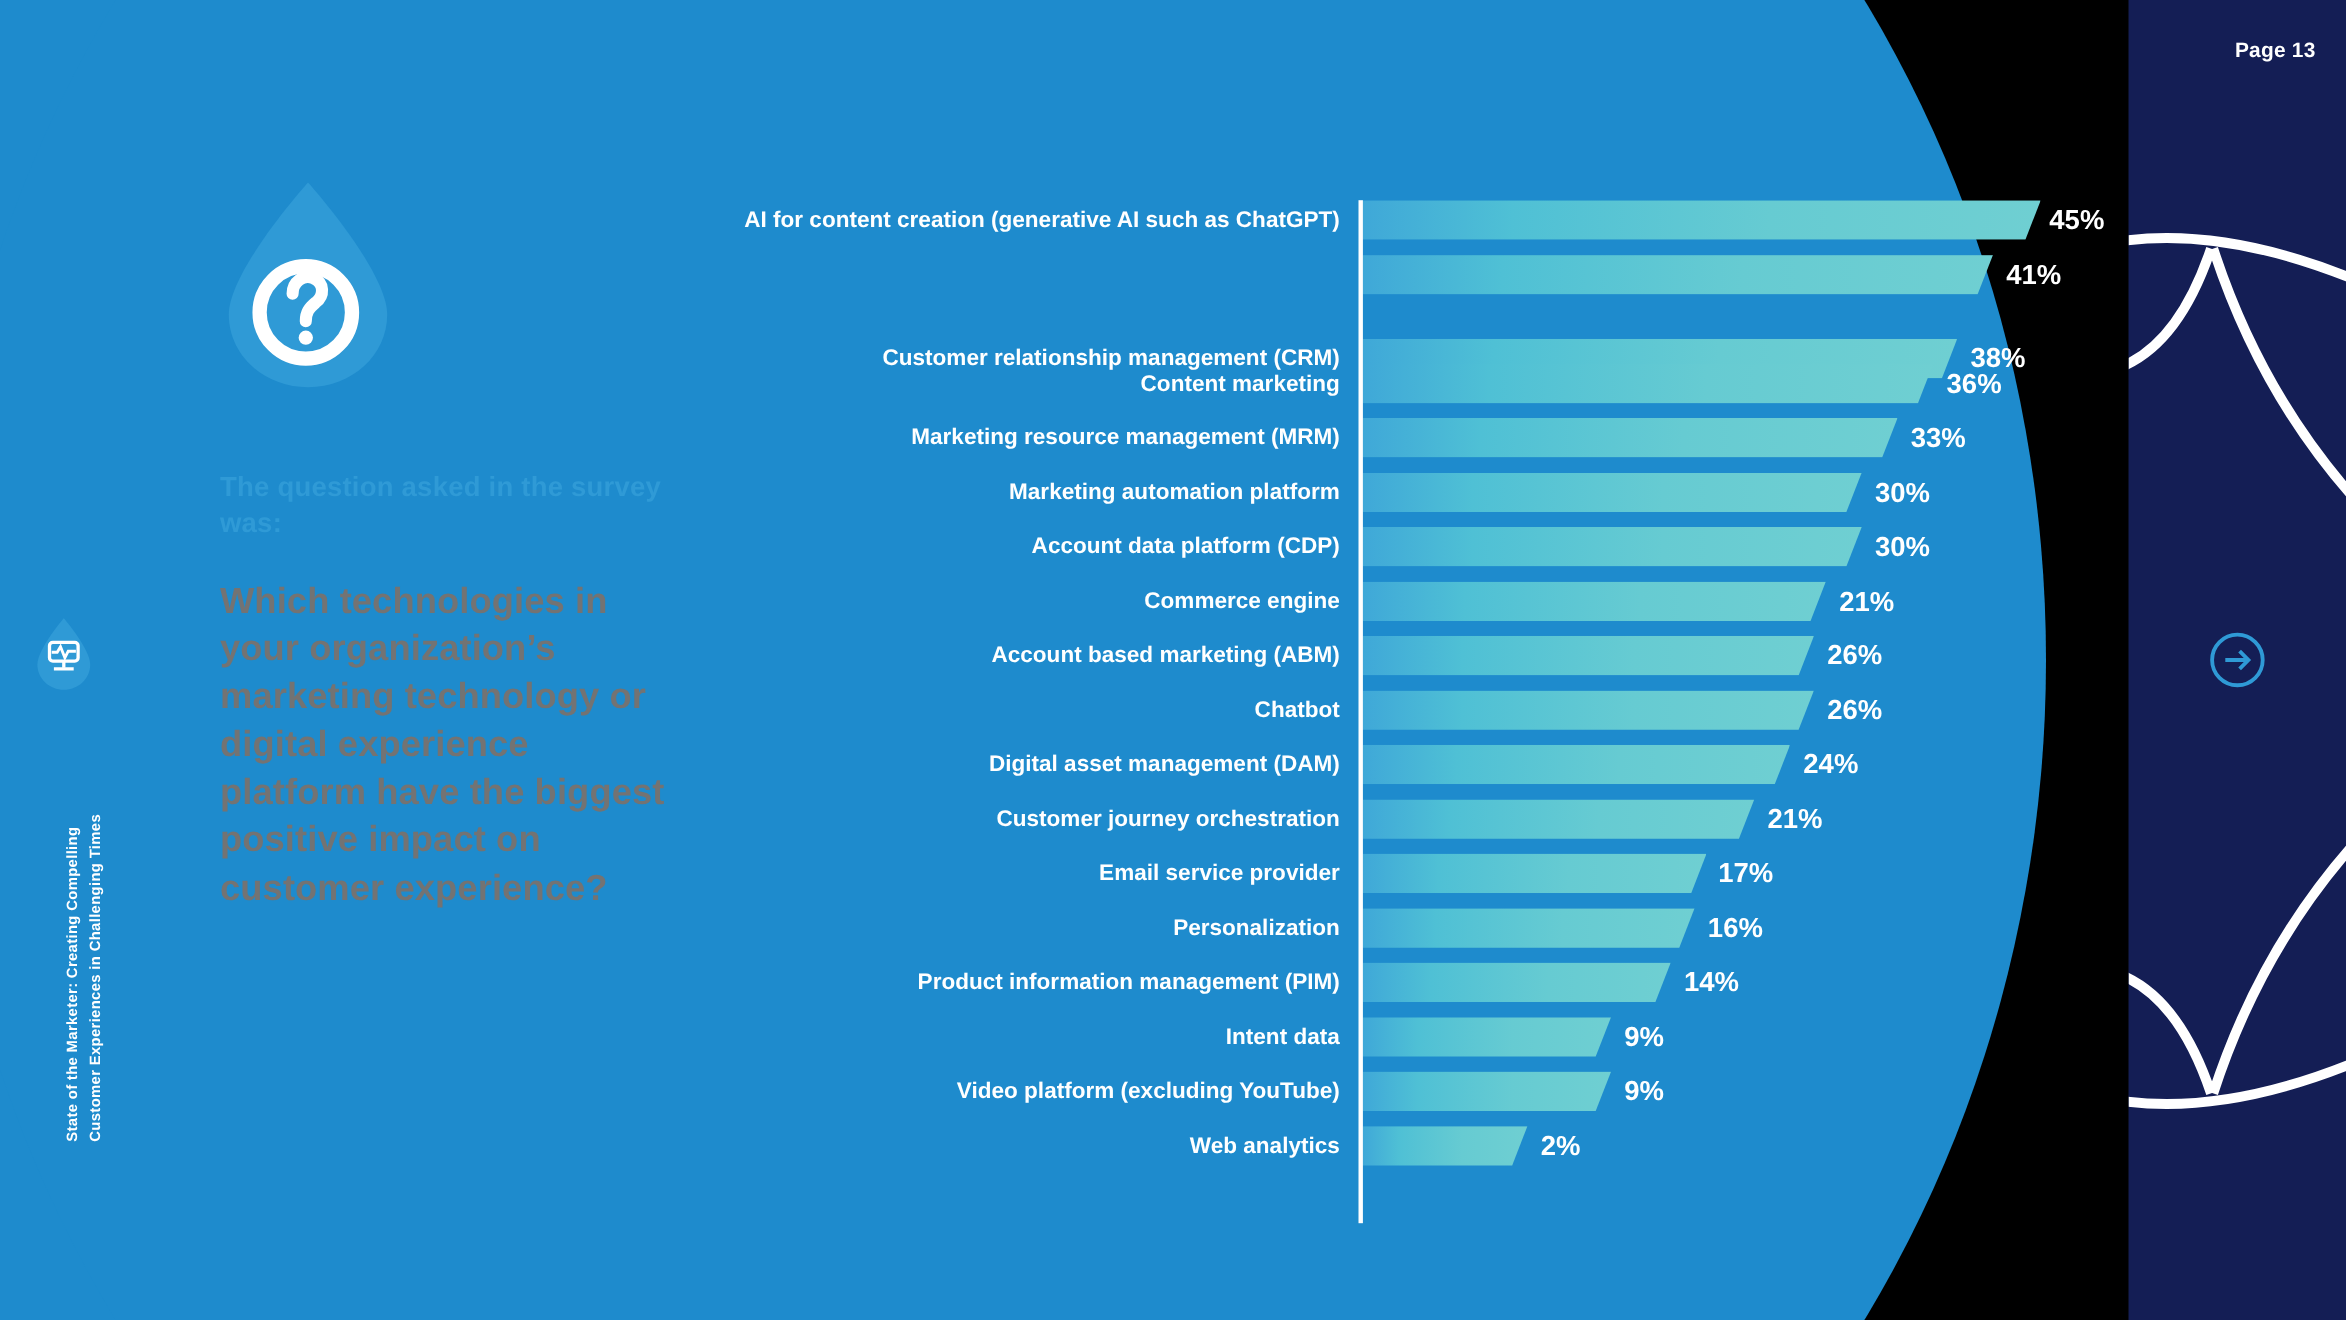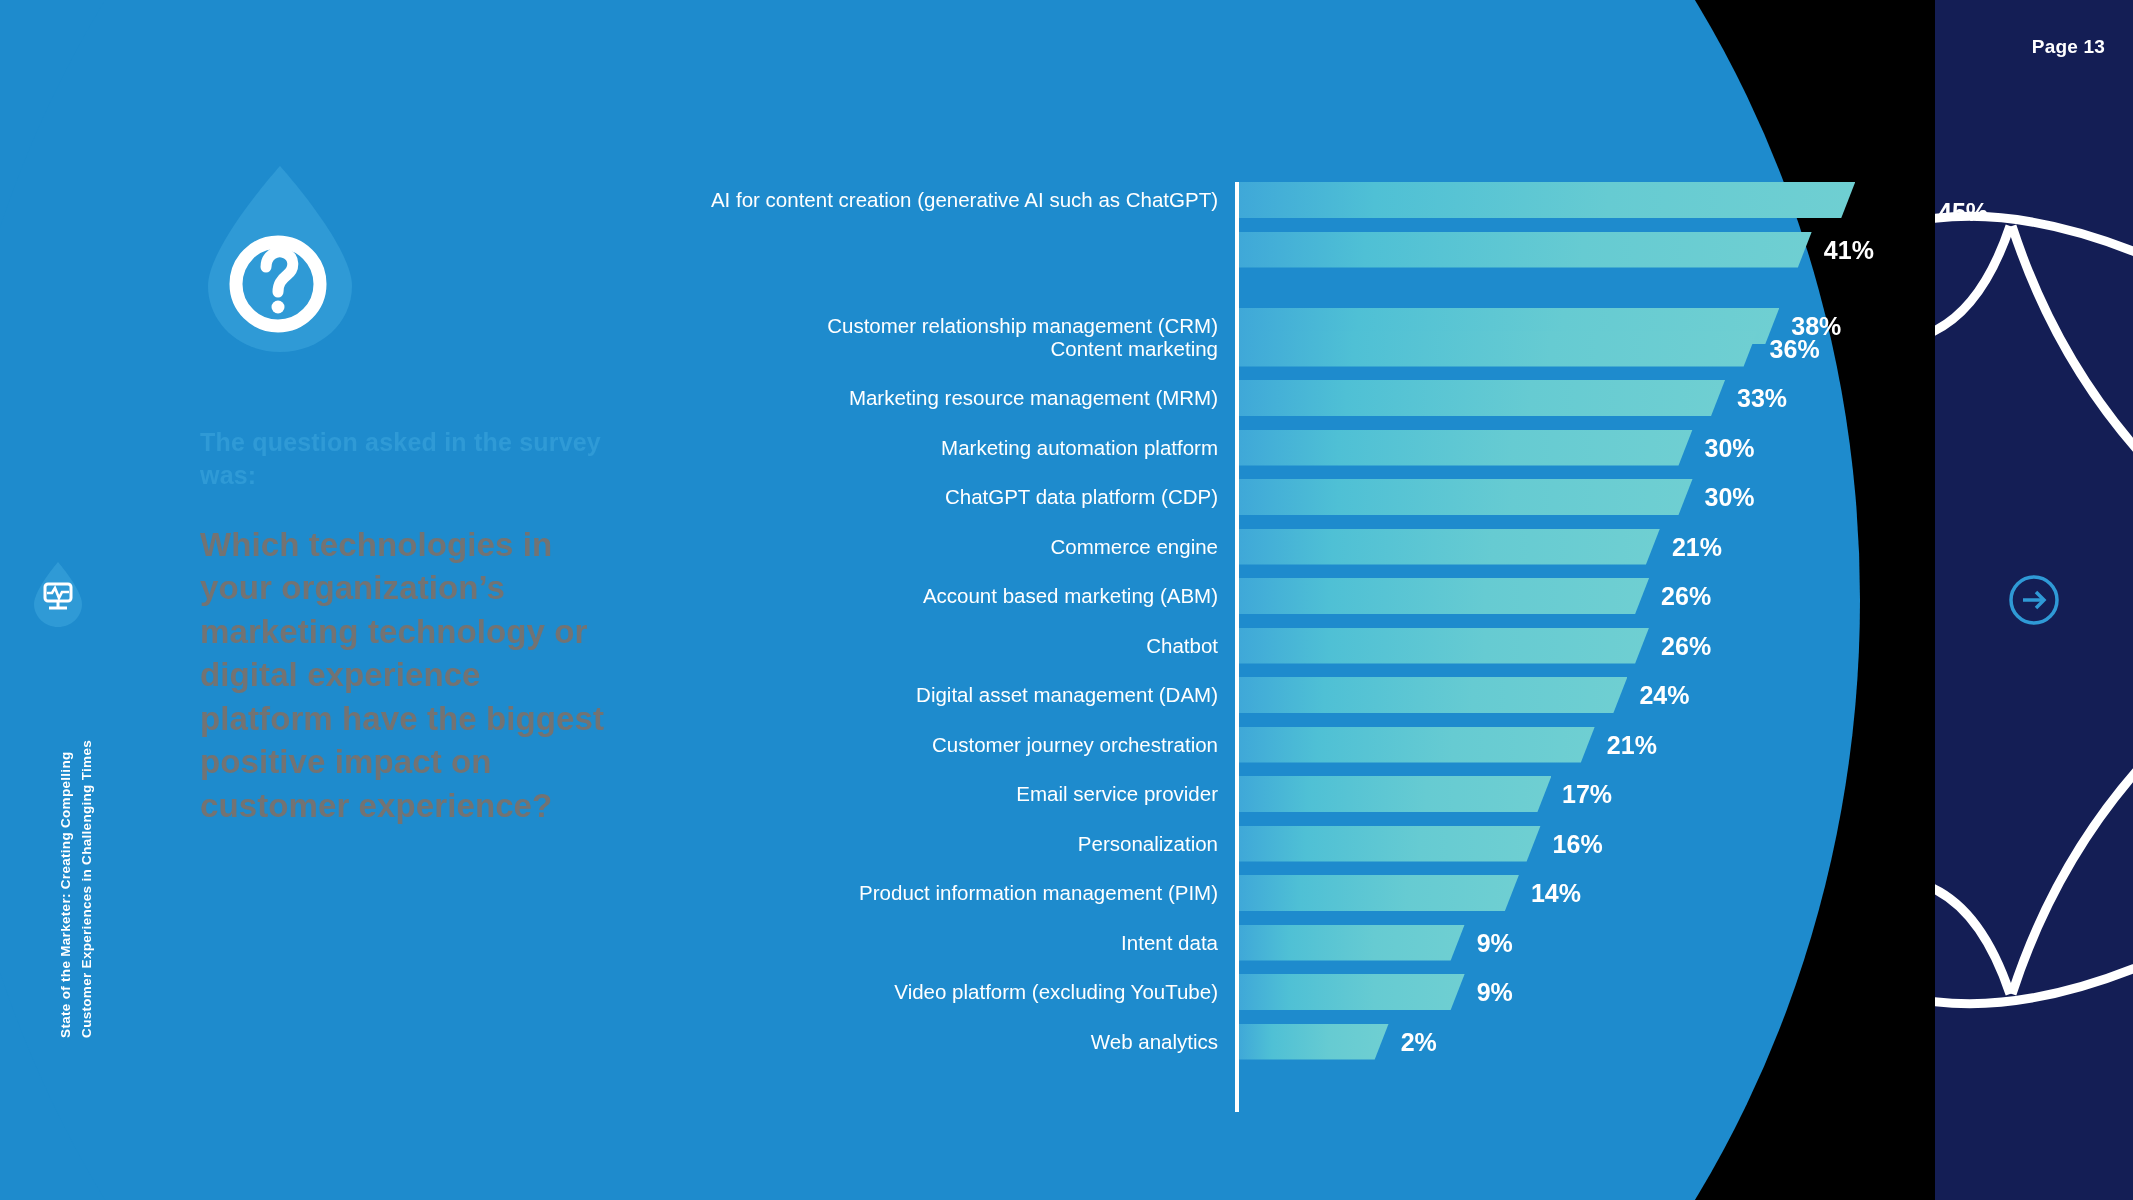--- a/index.html
+++ b/index.html
@@ -110,20 +110,21 @@
     width:100%;
   }
   .row-label {
     position:absolute;
     right:calc(100% - 658px);
     top:0; line-height:36px;
     color:#ffffff;
     font-size:20.5px;
     white-space:nowrap;
     text-align:right;
+    font-weight:bold;
   }
   .bar-wrap {
     position:absolute;
     left:679px; top:0; height:36px;
   }
   .bar {
     height:36px;
     background:linear-gradient(90deg,#3fa8d8 0%, #4fc0d5 22%, #66cbd2 60%, #6fcfd2 100%);
     clip-path:polygon(0 0, 100% 0, calc(100% - 14px) 100%, 0 100%);
   }
@@ -190,21 +191,21 @@
   </div>
 
   <div id="chart">
     <div class="axis-line"></div>
     <div id="rows">
         <div class="row" style="top: 0px;">
           <div class="row-label">AI for content creation (generative AI such as ChatGPT)</div>
           <div class="bar-wrap" style="width: 616.25px;">
             <div class="bar"></div>
           </div>
-          <div class="bar-value" style="left: 1378px; margin-top: 12px;">45%</div>
+          <div class="bar-value" style="left: 1303px;">45%</div>
         </div>
         <div class="row" style="top: 49.5px;">
           <div class="bar-wrap" style="width: 572.85px;">
             <div class="bar"></div>
           </div>
           <div class="bar-value" style="left: 1263.85px;">41%</div>
         </div>
         <div class="row" style="top: 99px; margin-top: 27px;">
           <div class="row-label">Customer relationship management (CRM)</div>
           <div class="bar-wrap" style="width: 540.3px;">
@@ -227,21 +228,21 @@
           <div class="bar-value" style="left: 1177.05px;">33%</div>
         </div>
         <div class="row" style="top: 247.5px;">
           <div class="row-label">Marketing automation platform</div>
           <div class="bar-wrap" style="width: 453.5px;">
             <div class="bar"></div>
           </div>
           <div class="bar-value" style="left: 1144.5px;">30%</div>
         </div>
         <div class="row" style="top: 297px;">
-          <div class="row-label">ChatGPT data platform (CDP)</div>
+          <div class="row-label">Account data platform (CDP)</div>
           <div class="bar-wrap" style="width: 453.5px;">
             <div class="bar"></div>
           </div>
           <div class="bar-value" style="left: 1144.5px;">30%</div>
         </div>
         <div class="row" style="top: 346.5px;">
           <div class="row-label">Commerce engine</div>
           <div class="bar-wrap" style="width: 420.95px;">
             <div class="bar"></div>
           </div>

